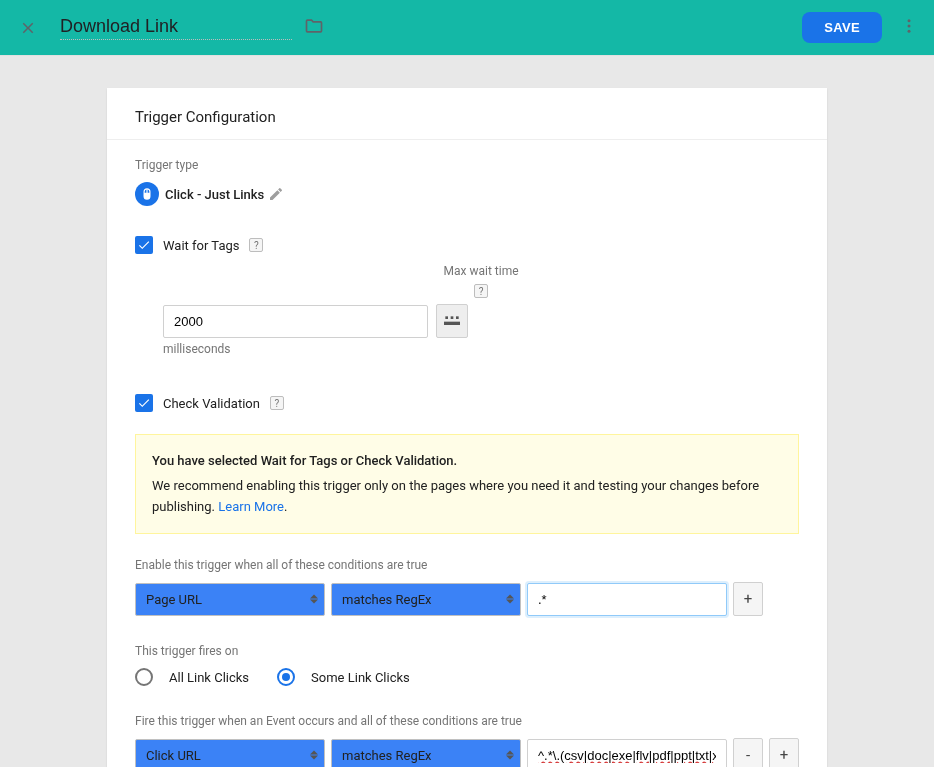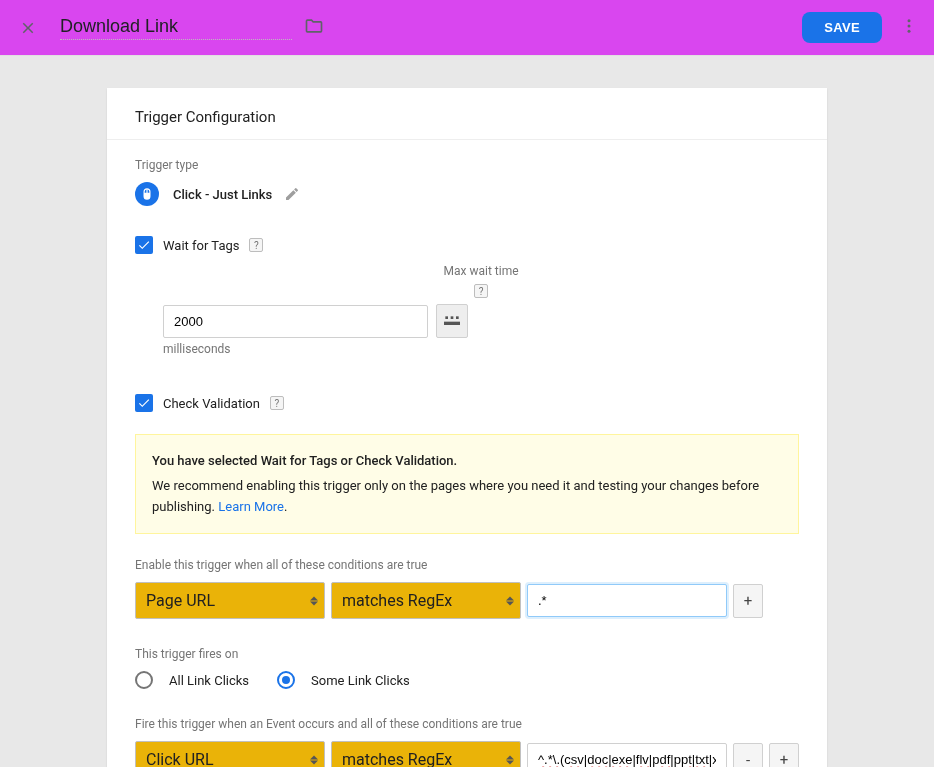--- a/index.html
+++ b/index.html
@@ -6,21 +6,21 @@
     body {
       font-family: Roboto, "Helvetica Neue", Arial, sans-serif;
       background: #e8e8e8;
       font-size: 13px;
       color: #212121;
       width: 934px;
       height: 767px;
       overflow: hidden;
     }
     .top-bar {
-      background: #d946ef;
+      background: #14b8a6;
       height: 56px;
       border-bottom: 1px solid #e0e0e0;
       display: flex;
       align-items: center;
       padding: 0 16px;
     }
     .close-btn {
       width: 24px; height: 24px;
       display: flex; align-items: center; justify-content: center;
       cursor: pointer;
@@ -79,21 +79,21 @@
       padding: 18px 28px 35px;
     }
     .label-grey {
       font-size: 12px;
       color: #757575;
       margin-bottom: 10px;
     }
     .type-row {
       display: flex;
       align-items: center;
-      gap: 12px;
+      gap: 4px;
       margin-bottom: 30px;
     }
     .type-icon {
       width: 24px; height: 24px;
       background: #1a73e8;
       border-radius: 50%;
       display: flex; align-items: center; justify-content: center;
     }
     .type-icon svg { width: 14px; height: 14px; fill: #fff; }
     .type-text { font-size: 13px; font-weight: 500; margin-left: 2px;}
@@ -163,24 +163,24 @@
     .warning-box a { color: #1a73e8; text-decoration: none; cursor: pointer;}
     .cond-row {
       display: flex;
       gap: 6px;
       align-items: center;
       margin-bottom: 28px;
     }
     .select {
       position: relative;
       border: 1px solid #c0c0c0;
-      background: #eab308;
+      background: #3b82f6;
       border-radius: 2px;
       padding: 8px 28px 8px 10px;
-      font-size: 16px;
+      font-size: 13px;
       cursor: pointer;
       color: #212121;
     }
     .select.w190 { width: 190px; }
     .sel-caret {
       position: absolute;
       right: 6px; top: 50%;
       transform: translateY(-50%);
       display:flex; flex-direction:column; gap:1px;
     }

